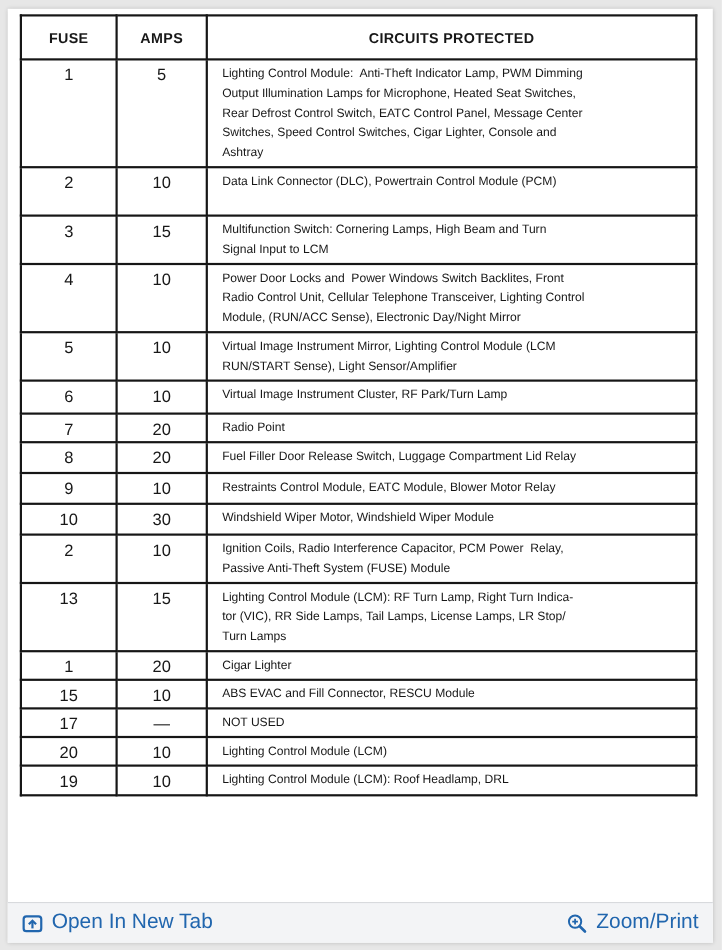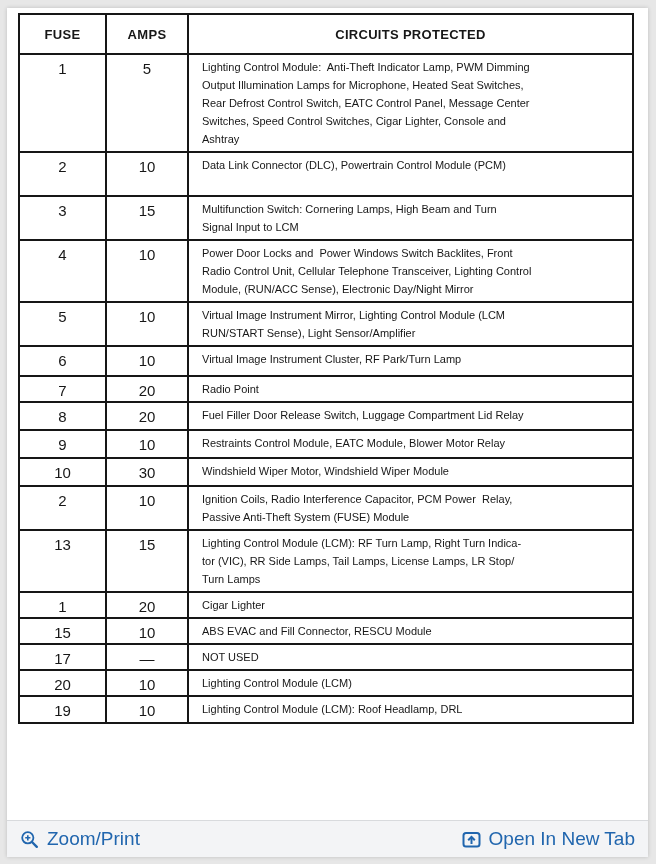--- a/index.html
+++ b/index.html
@@ -191,32 +191,32 @@
       <td class="cell-amps">10</td>
       <td class="cell-circuits">Lighting Control Module (LCM): Roof Headlamp, DRL</td>
     </tr>
   </tbody>
     </table>
 
   <div class="toolbar">
     <a>
       <span class="icon">
         <svg width="19" height="19" viewBox="0 0 19 19" aria-hidden="true">
+          <rect x="1.5" y="3" width="16" height="13.5" rx="2.5" fill="none" stroke="currentColor" stroke-width="2"></rect>
+          <path d="M9.5 14 V7.5" fill="none" stroke="currentColor" stroke-width="2"></path>
+          <path d="M6.2 10.3 L9.5 7 L12.8 10.3" fill="none" stroke="currentColor" stroke-width="2"></path>
+        </svg>
+      </span>
+      <span>Open In New Tab</span>
+    </a>
+    <a>
+      <span class="icon">
+        <svg width="19" height="19" viewBox="0 0 19 19" aria-hidden="true">
           <circle cx="7.8" cy="7.8" r="5.6" fill="none" stroke="currentColor" stroke-width="1.8"></circle>
           <path d="M7.8 5.2 V10.4 M5.2 7.8 H10.4" fill="none" stroke="currentColor" stroke-width="1.6"></path>
           <path d="M12 12 L16.8 16.8" fill="none" stroke="currentColor" stroke-width="2.4" stroke-linecap="round"></path>
         </svg>
       </span>
       <span>Zoom/Print</span>
     </a>
-    <a>
-      <span class="icon">
-        <svg width="19" height="19" viewBox="0 0 19 19" aria-hidden="true">
-          <rect x="1.5" y="3" width="16" height="13.5" rx="2.5" fill="none" stroke="currentColor" stroke-width="2"></rect>
-          <path d="M9.5 14 V7.5" fill="none" stroke="currentColor" stroke-width="2"></path>
-          <path d="M6.2 10.3 L9.5 7 L12.8 10.3" fill="none" stroke="currentColor" stroke-width="2"></path>
-        </svg>
-      </span>
-      <span>Open In New Tab</span>
-    </a>
   </div>
 
 </div>
 
 </body></html>

